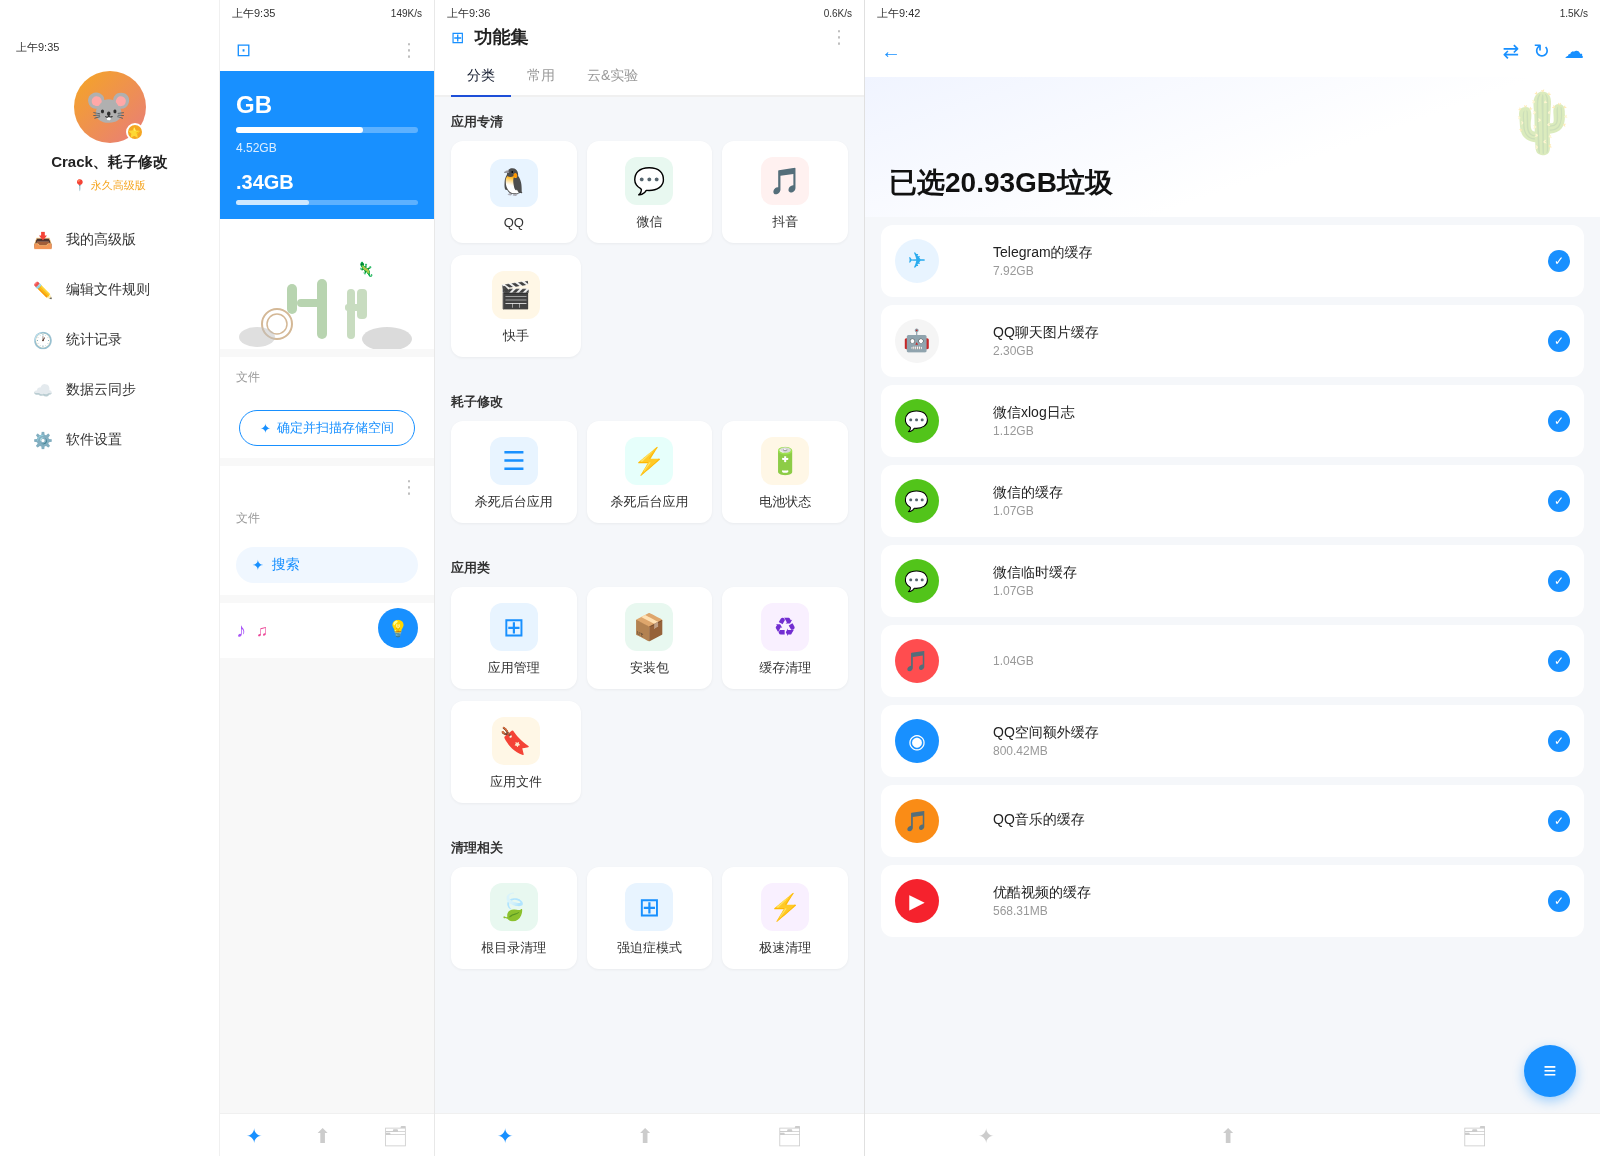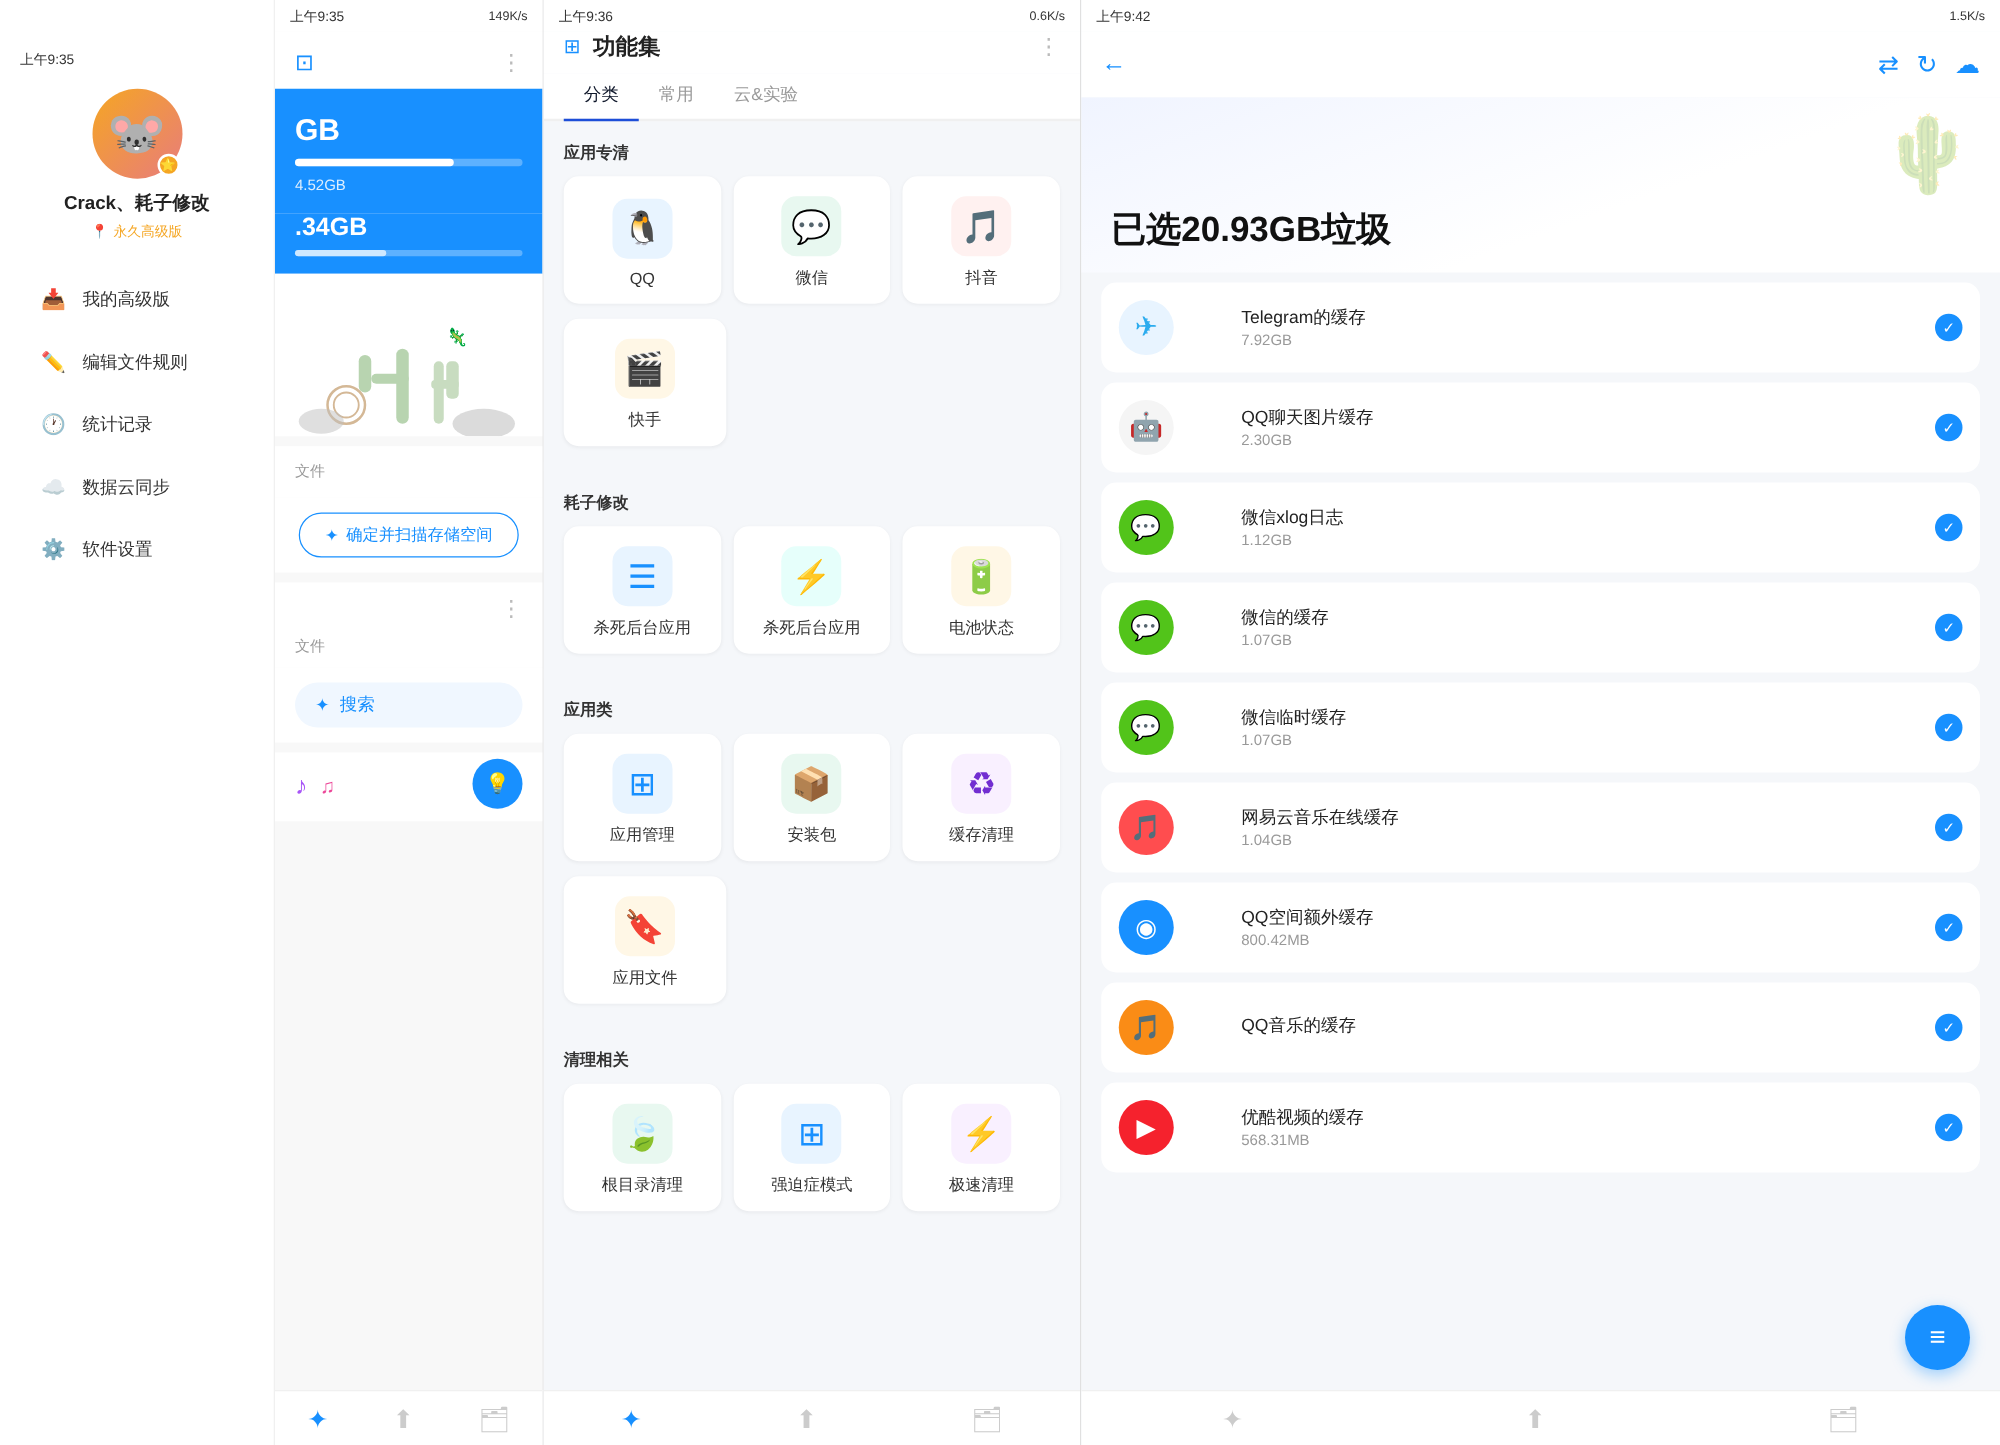--- a/index.html
+++ b/index.html
@@ -796,21 +796,20 @@
           <div class="junk-item-size">1.07GB</div>
         </div>
         <div class="check-circle">✓</div>
       </div>
 
       <div class="junk-item">
         <div class="junk-item-icon" style="background:#ff4d4f;">
           <span style="color:#fff;font-size:20px">🎵</span>
         </div>
         <div class="junk-item-info">
-          <div class="junk-item-name">网易云音乐在线缓存</div>
           <div class="junk-item-size">1.04GB</div>
         </div>
         <div class="check-circle">✓</div>
       </div>
 
       <div class="junk-item">
         <div class="junk-item-icon" style="background:#1890ff;">
           <span style="color:#fff;font-size:20px">◉</span>
         </div>
         <div class="junk-item-info">

